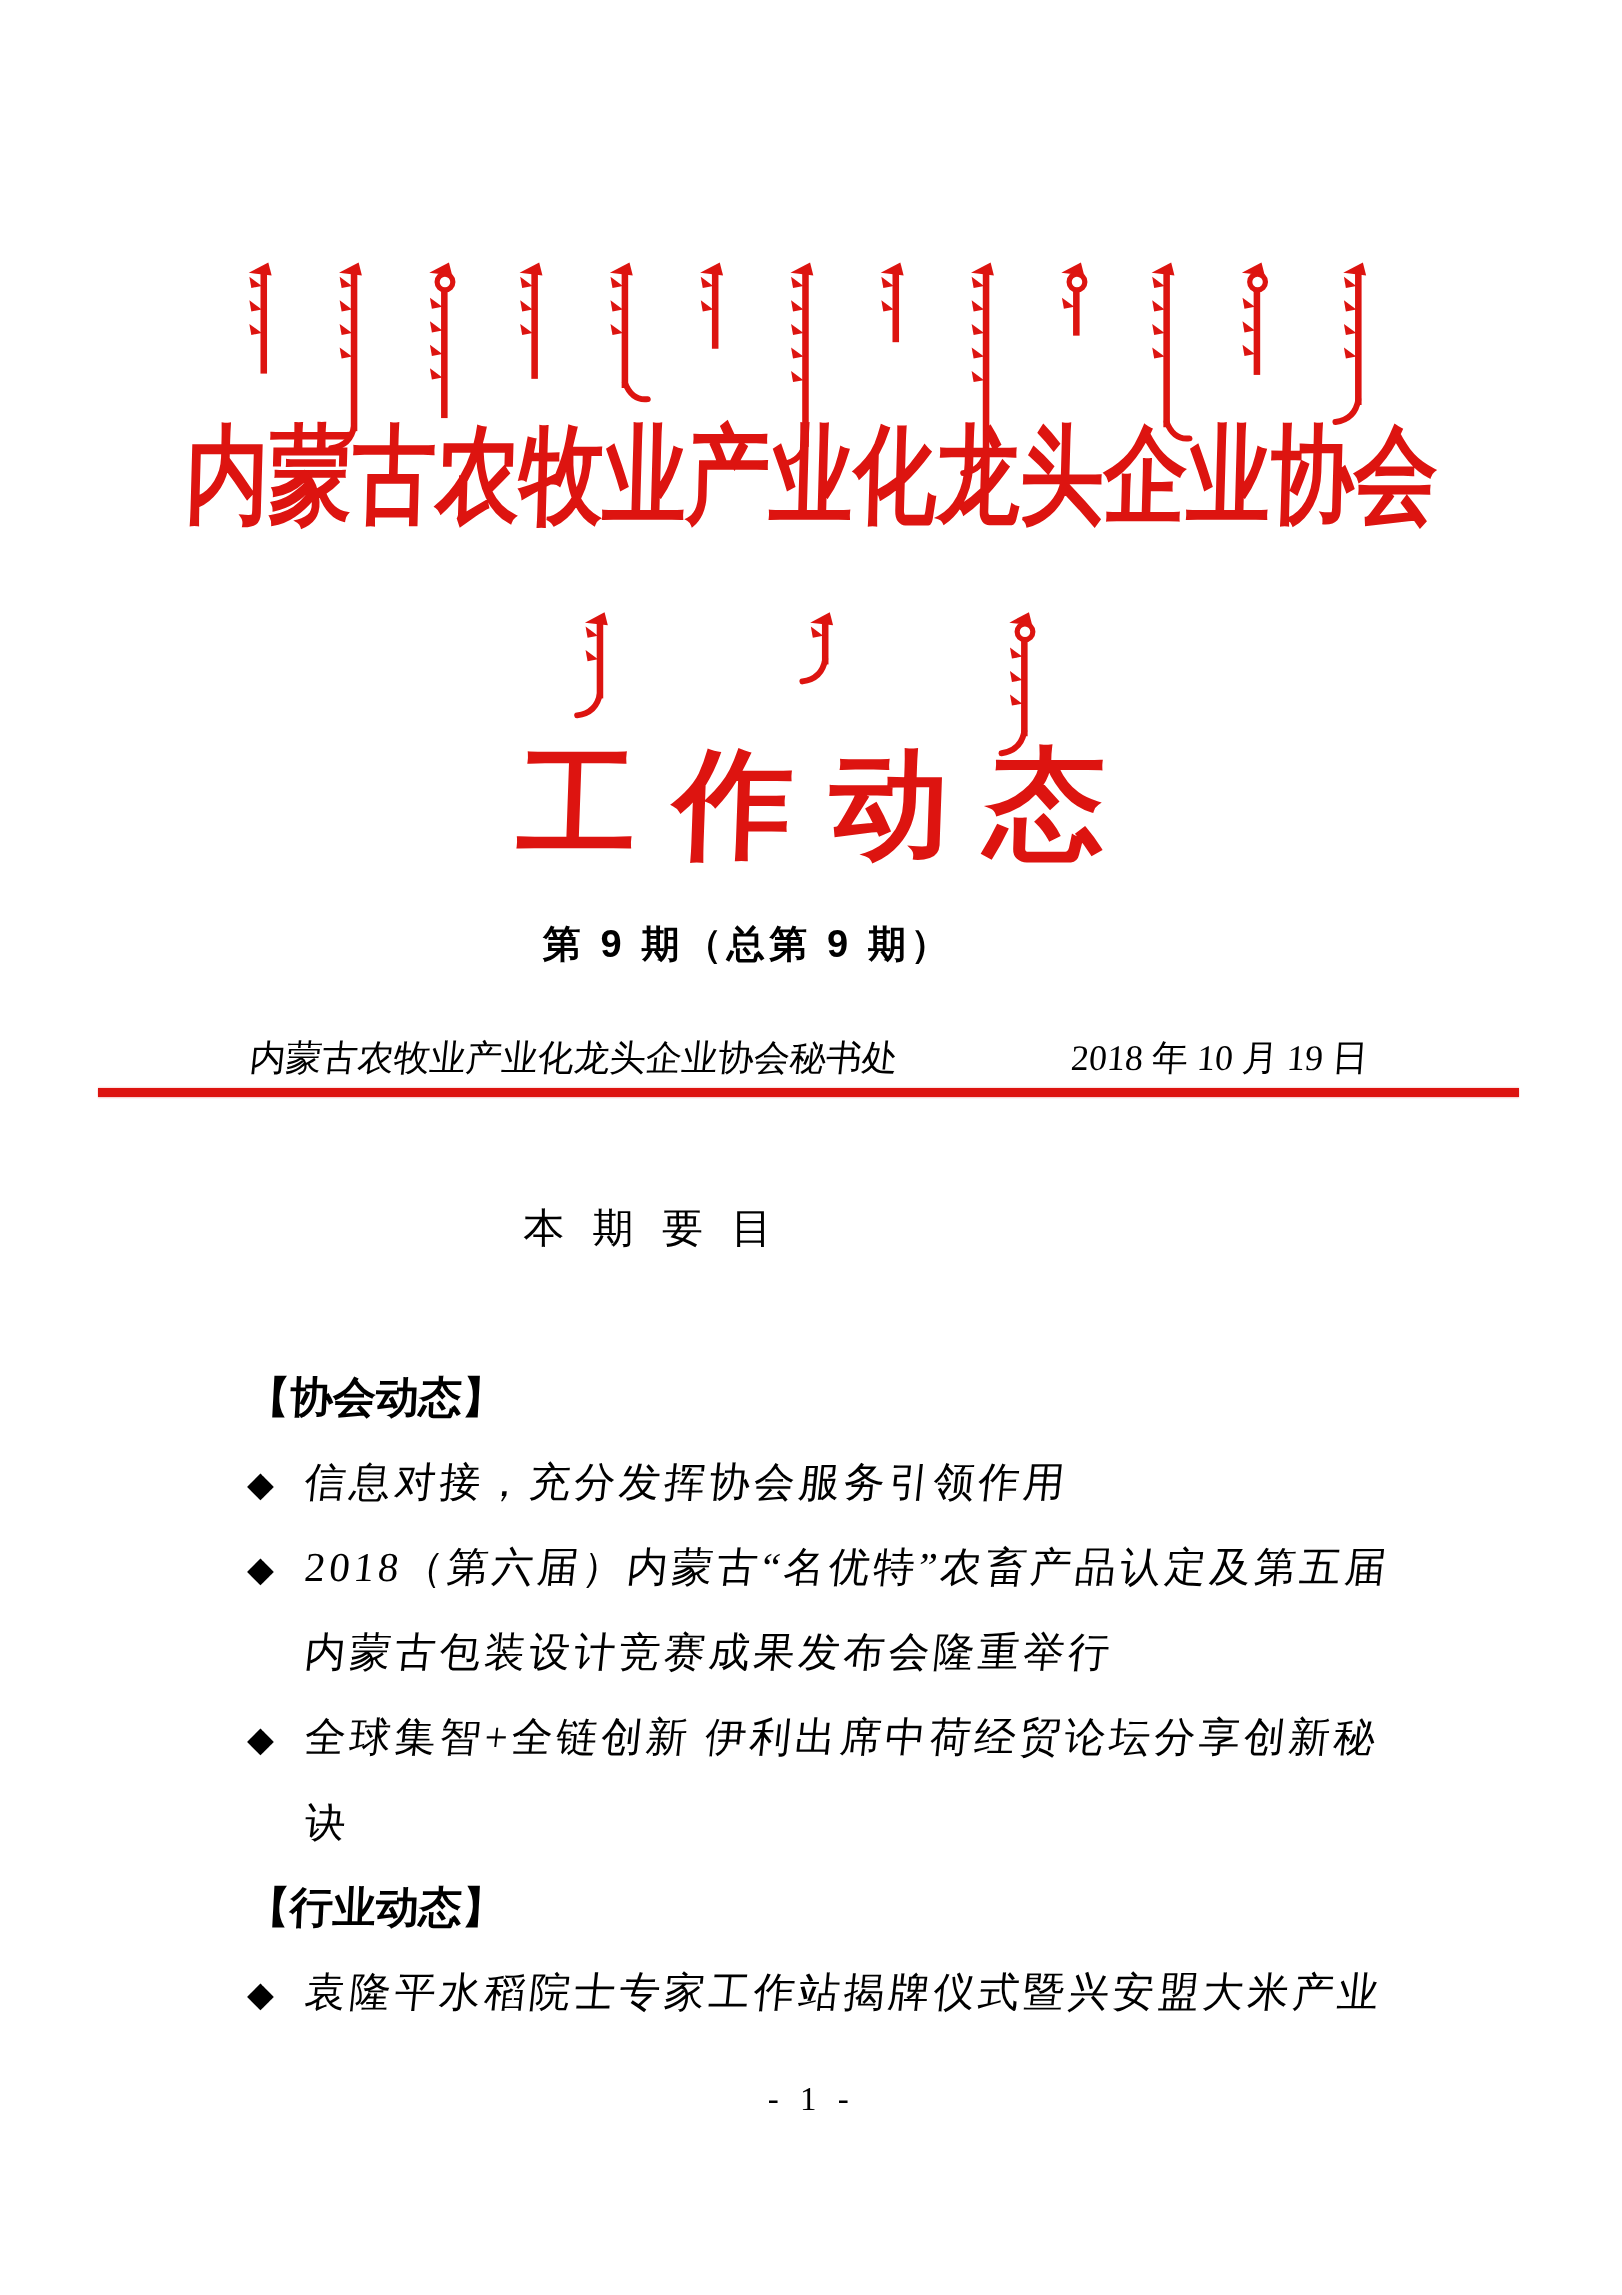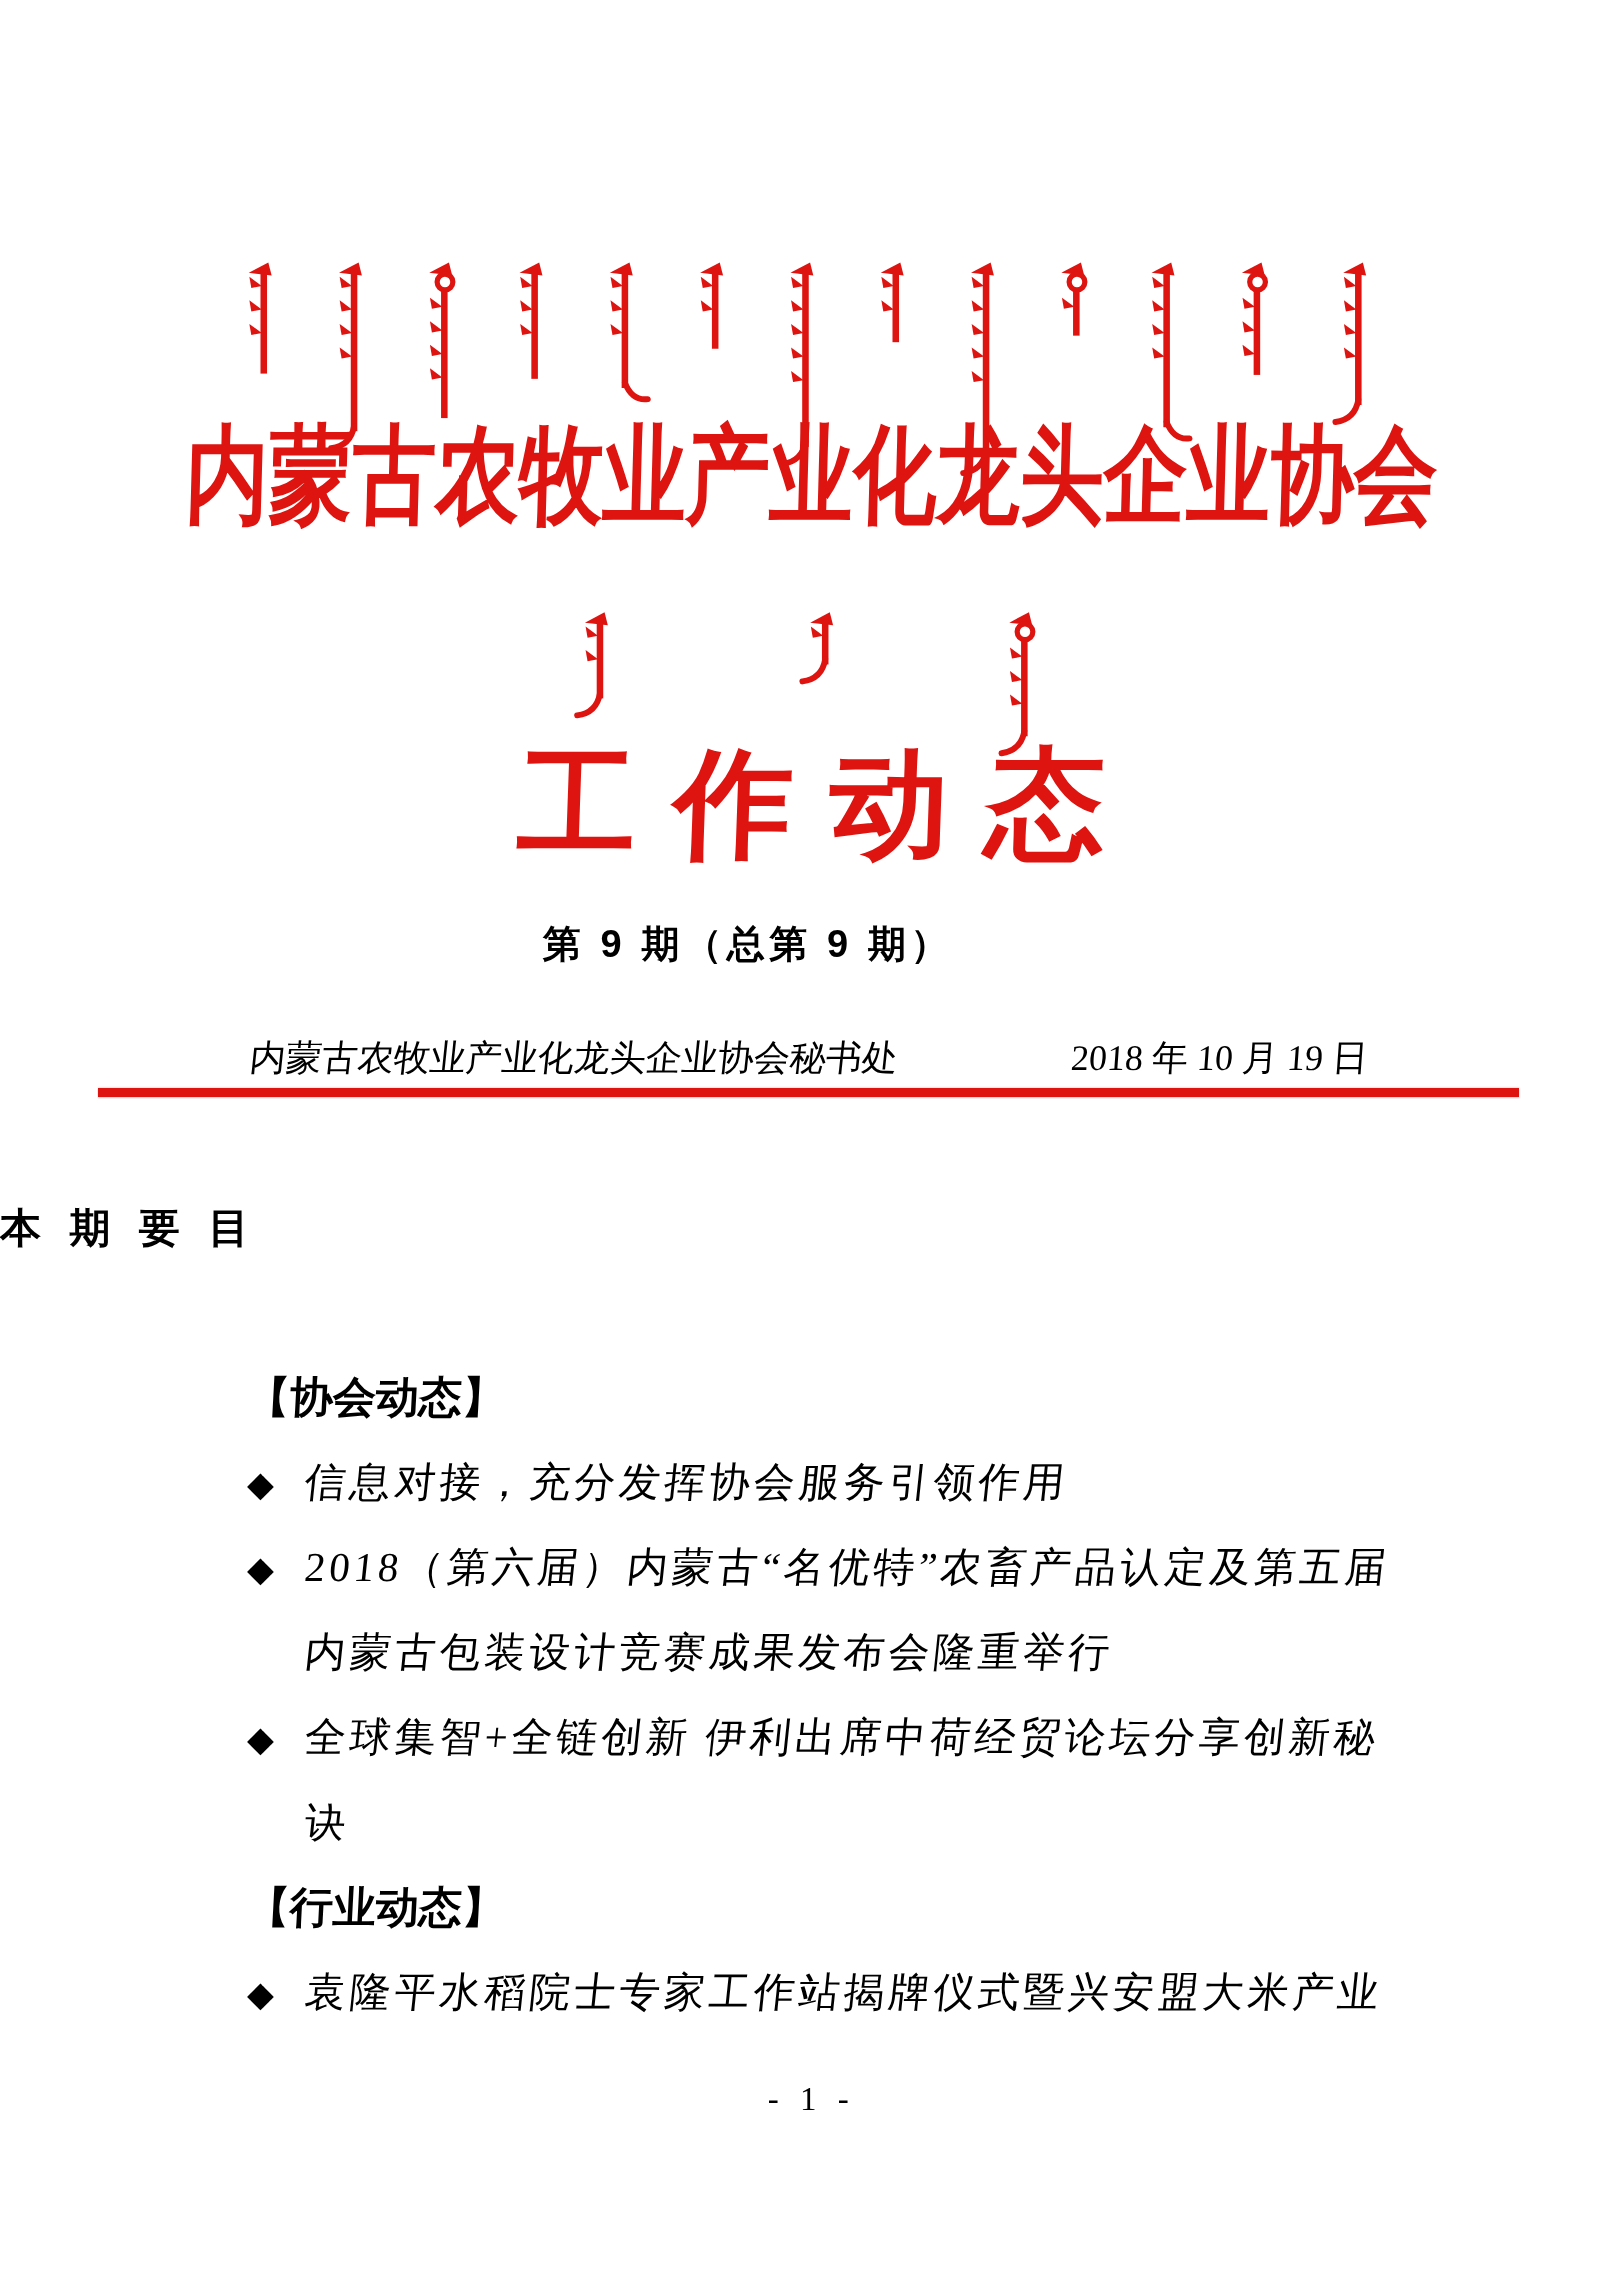--- a/index.html
+++ b/index.html
@@ -69,22 +69,22 @@
   }
 
   .red-rule {
     position: absolute; left: 98px; top: 1088px; width: 1421px; height: 8.5px;
     background: var(--red);
     box-shadow: 0 1.3px 1.3px rgba(221,20,16,0.25), 0 -1.3px 1.3px rgba(221,20,16,0.15);
   }
 
   .toc-heading {
     position: absolute; left: 0; top: 1201px; width: 1304px;
-    text-align: left;
-    font-weight: 700;
+    text-align: center;
+    font-weight: 400;
     font-size: 41px;
     letter-spacing: 8.5px;
     font-family: "Liberation Sans", "DejaVu Sans", sans-serif;
   }
 
   .toc { position: absolute; left: 247px; top: 1355px; width: 1197px; }
   .toc-sec-header {
     height: 85px; line-height: 85px;
     font-weight: 700; font-size: 43px;
     font-family: "Liberation Sans", "DejaVu Sans", sans-serif;

